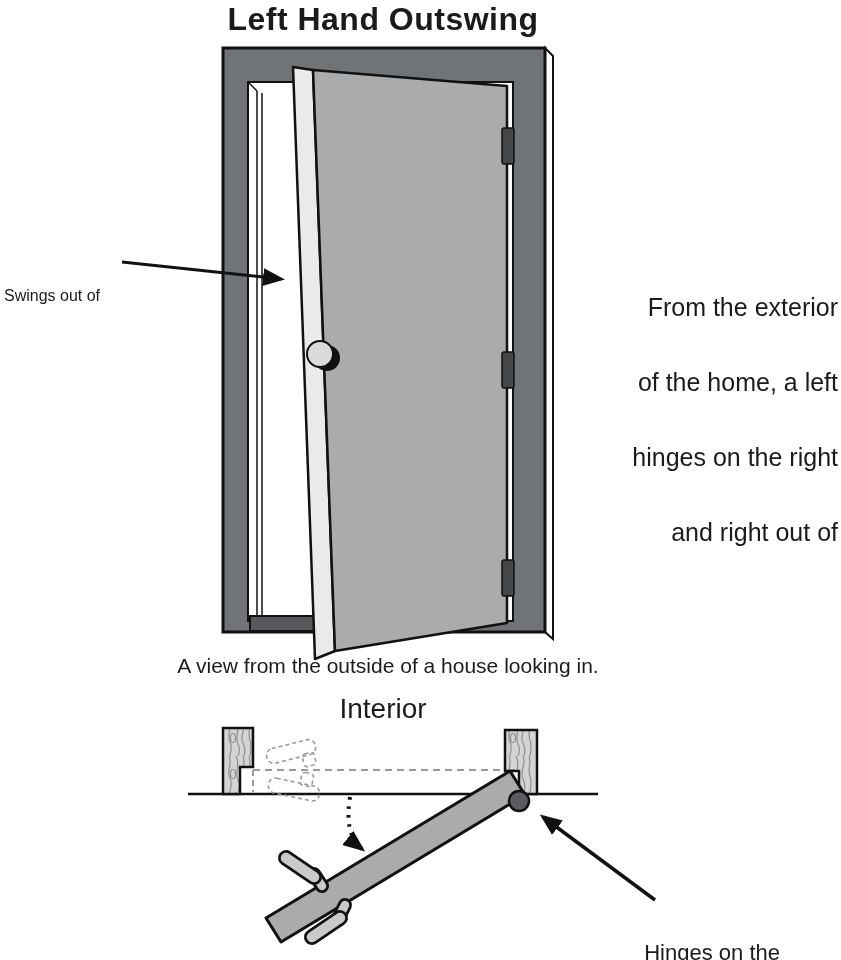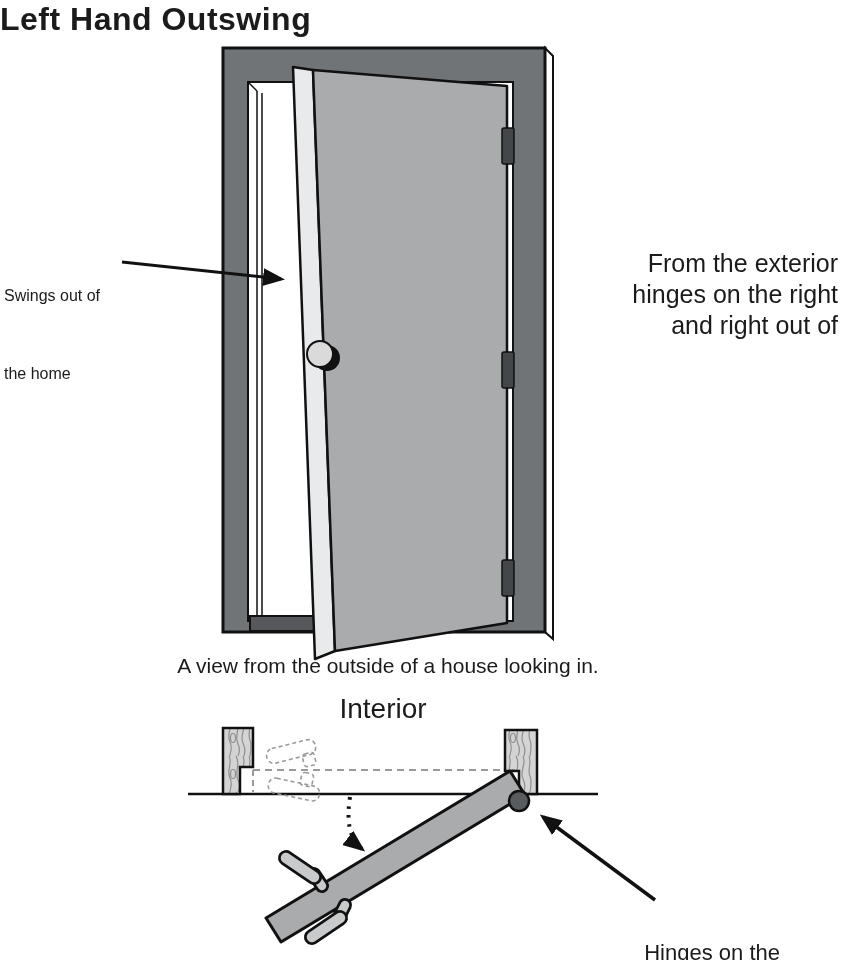--- a/index.html
+++ b/index.html
@@ -1,23 +1,23 @@
 <!DOCTYPE html>
 <html><head>
 <meta charset="utf-8">
 <style>
   html,body{margin:0;padding:0;background:#ffffff;}
   .canvas{position:relative;width:841px;height:960px;background:#ffffff;overflow:hidden;
           font-family:"Liberation Sans", sans-serif;color:#1b1b1b;}
   .art{position:absolute;left:0;top:0;width:841px;height:960px;}
   .txt{position:absolute;white-space:pre;}
-  .title{left:0;top:1px;width:766px;text-align:left;font-size:32px;font-weight:700;letter-spacing:.5px;}
+  .title{left:0;top:1px;width:766px;text-align:center;font-size:32px;font-weight:700;letter-spacing:.5px;}
   .swing-label{left:4px;top:231px;font-size:16px;line-height:26px;}
   .desc{left:560px;top:248px;width:278px;text-align:right;font-size:25px;line-height:31px;white-space:normal;}
-  .desc div{white-space:pre;}
+  .desc div{white-space:pre;margin-top:44px;}
   .caption{left:40px;top:654px;width:696px;text-align:center;font-size:21px;}
   .interior{left:183px;top:693px;width:400px;text-align:center;font-size:28px;}
   .exterior{left:186px;top:932px;width:400px;text-align:center;font-size:23px;}
   .hinge-label{left:580px;top:885px;width:200px;text-align:right;font-size:22px;line-height:27px;}
   svg *{vector-effect:none;}
 </style>
 </head>
 <body>
 
 <div class="canvas">
@@ -114,25 +114,25 @@
       <path d="M350,797 Q344,835 362,849" fill="none" stroke="#111111" stroke-width="4" stroke-dasharray="2.5 6.5" marker-end="url(#ah)"></path>
 
       <line x1="655" y1="900" x2="543" y2="817" stroke="#111111" stroke-width="3.5" marker-end="url(#ah)"></line>
     </g>
   </svg>
 
   <div class="txt title">Left Hand Outswing</div>
 
   <div class="txt swing-label">
     <div>Swings out of</div>
-    <div>the home</div>
   </div>
 
   <div class="txt desc">
     <div>From the exterior</div>
+    <div>of the home, a left</div>
     <div>hinges on the right</div>
     <div>and right out of</div>
   </div>
 
   <div class="txt caption">A view from the outside of a house looking in.</div>
 
   <div class="txt interior">Interior</div>
 
   <div class="txt hinge-label">
     <div>Hinges on the</div>

